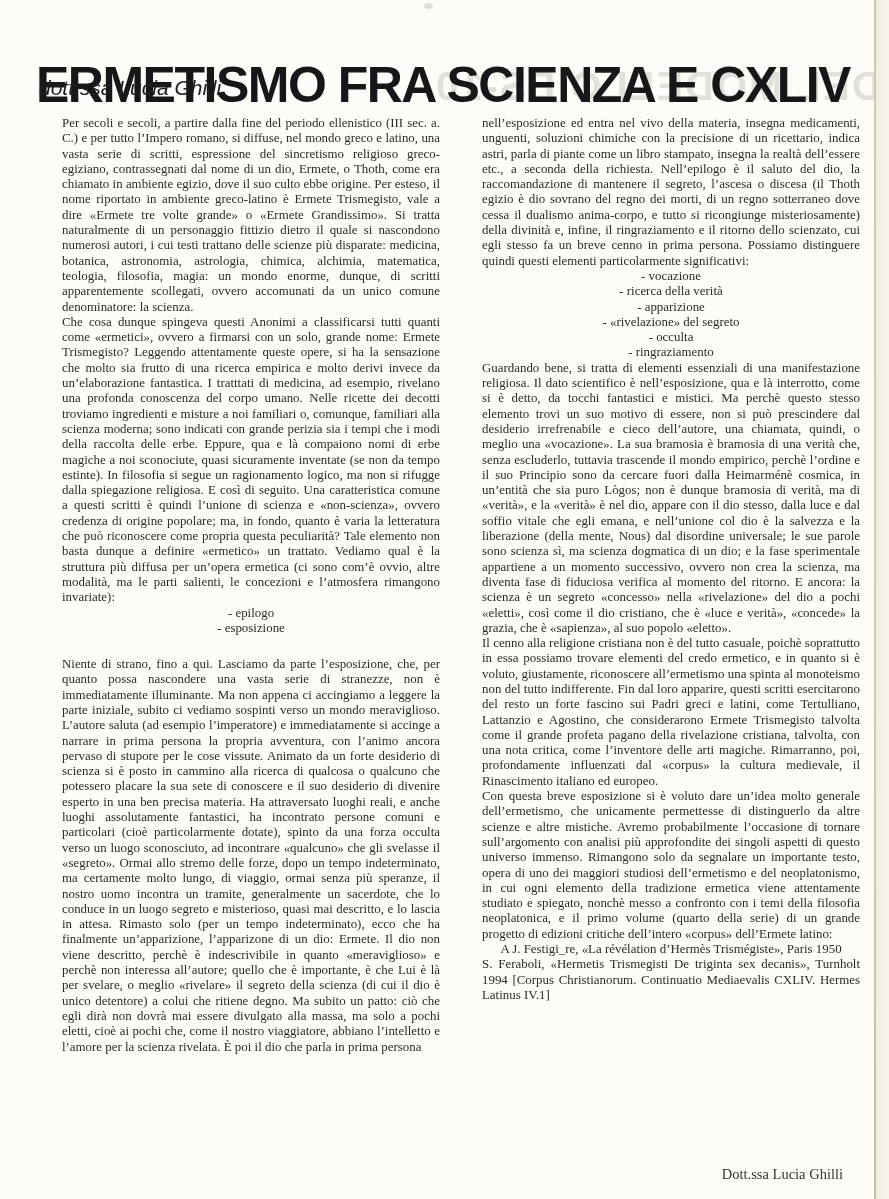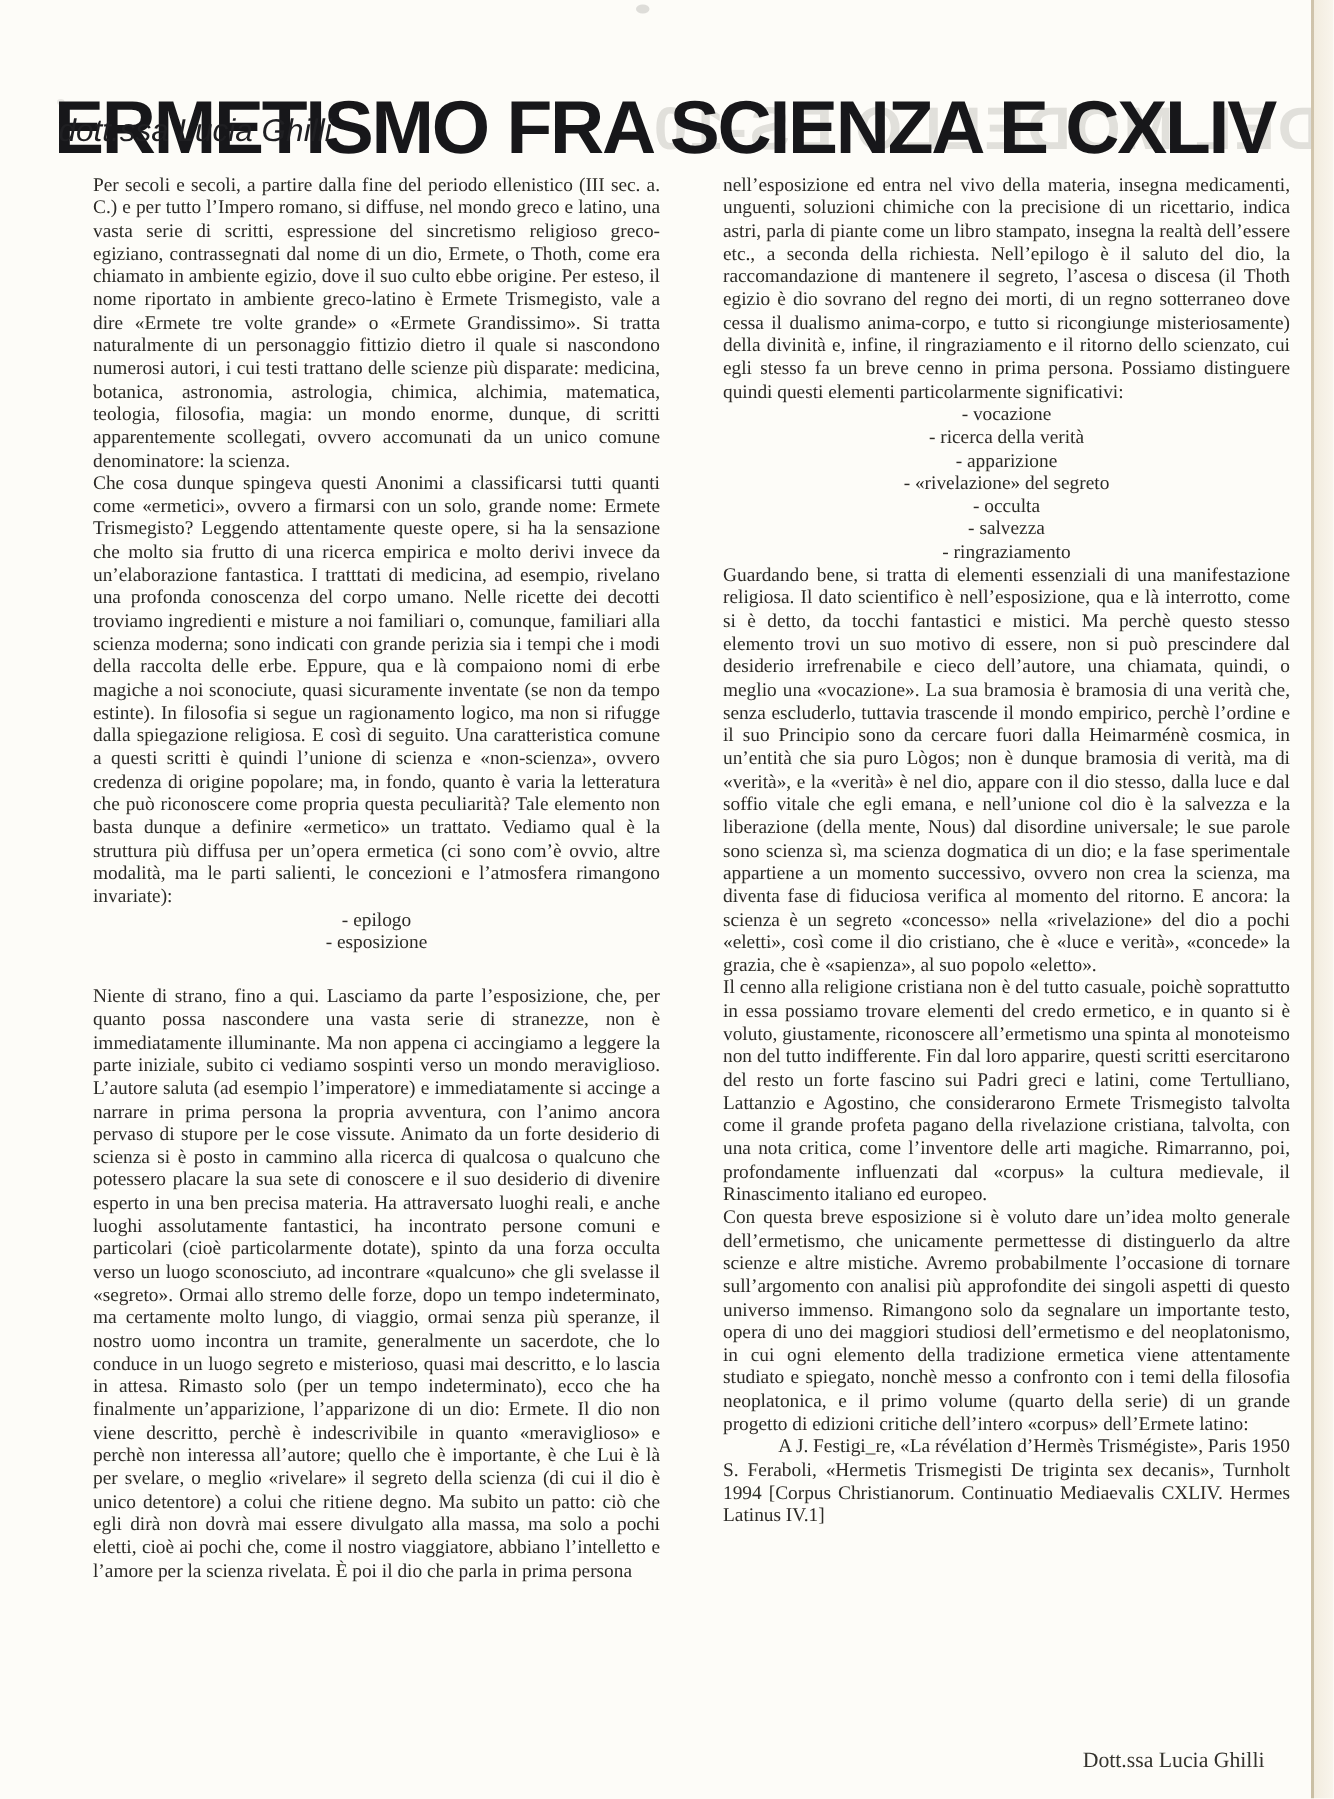--- a/index.html
+++ b/index.html
@@ -37,21 +37,21 @@
   }
   .col {
     width:402px;
     font-size:12.9px; line-height:15.3px;
     text-align:justify;
     margin-left:24px;
   }
   .col p { margin:0; text-align:justify; }
   .list-line { text-align:center; }
   .spacer { height:21px; }
-  .ref-line { text-align:right; }
+  .ref-line { text-align:center; }
   .ref-line.justified { text-align:justify; }
   .signature {
     position:absolute; right:46px; top:1166px;
     font-size:14.5px; color:#35332e;
   }
   .page-edge-line {
     position:absolute; left:874px; top:0; width:2px; height:1199px;
     background:linear-gradient(180deg,#cfc3ab 0%, #d8ccb2 40%, #cabfa4 100%);
   }
   .page-edge-strip {
@@ -89,21 +89,20 @@
     <p>Niente di strano, fino a qui. Lasciamo da parte l’esposizione, che, per quanto possa nascondere una vasta serie di stranezze, non è immediatamente illuminante. Ma non appena ci accingiamo a leggere la parte iniziale, subito ci vediamo sospinti verso un mondo meraviglioso. L’autore saluta (ad esempio l’imperatore) e immediatamente si accinge a narrare in prima persona la propria avventura, con l’animo ancora pervaso di stupore per le cose vissute. Animato da un forte desiderio di scienza si è posto in cammino alla ricerca di qualcosa o qualcuno che potessero placare la sua sete di conoscere e il suo desiderio di divenire esperto in una ben precisa materia. Ha attraversato luoghi reali, e anche luoghi assolutamente fantastici, ha incontrato persone comuni e particolari (cioè particolarmente dotate), spinto da una forza occulta verso un luogo sconosciuto, ad incontrare «qualcuno» che gli svelasse il «segreto». Ormai allo stremo delle forze, dopo un tempo indeterminato, ma certamente molto lungo, di viaggio, ormai senza più speranze, il nostro uomo incontra un tramite, generalmente un sacerdote, che lo conduce in un luogo segreto e misterioso, quasi mai descritto, e lo lascia in attesa. Rimasto solo (per un tempo indeterminato), ecco che ha finalmente un’apparizione, l’apparizone di un dio: Ermete. Il dio non viene descritto, perchè è indescrivibile in quanto «meraviglioso» e perchè non interessa all’autore; quello che è importante, è che Lui è là per svelare, o meglio «rivelare» il segreto della scienza (di cui il dio è unico detentore) a colui che ritiene degno. Ma subito un patto: ciò che egli dirà non dovrà mai essere divulgato alla massa, ma solo a pochi eletti, cioè ai pochi che, come il nostro viaggiatore, abbiano l’intelletto e l’amore per la scienza rivelata. È poi il dio che parla in prima persona</p>
   </div>
 
   <div class="col">
     <p>nell’esposizione ed entra nel vivo della materia, insegna medicamenti, unguenti, soluzioni chimiche con la precisione di un ricettario, indica astri, parla di piante come un libro stampato, insegna la realtà dell’essere etc., a seconda della richiesta. Nell’epilogo è il saluto del dio, la raccomandazione di mantenere il segreto, l’ascesa o discesa (il Thoth egizio è dio sovrano del regno dei morti, di un regno sotterraneo dove cessa il dualismo anima-corpo, e tutto si ricongiunge misteriosamente) della divinità e, infine, il ringraziamento e il ritorno dello scienzato, cui egli stesso fa un breve cenno in prima persona. Possiamo distinguere quindi questi elementi particolarmente significativi:</p>
     <div class="list-line">- vocazione</div>
     <div class="list-line">- ricerca della verità</div>
     <div class="list-line">- apparizione</div>
     <div class="list-line">- «rivelazione» del segreto</div>
     <div class="list-line">- occulta</div>
-    <div class="list-line">- salvezza</div>
     <div class="list-line">- ringraziamento</div>
     <p>Guardando bene, si tratta di elementi essenziali di una manifestazione religiosa. Il dato scientifico è nell’esposizione, qua e là interrotto, come si è detto, da tocchi fantastici e mistici. Ma perchè questo stesso elemento trovi un suo motivo di essere, non si può prescindere dal desiderio irrefrenabile e cieco dell’autore, una chiamata, quindi, o meglio una «vocazione». La sua bramosia è bramosia di una verità che, senza escluderlo, tuttavia trascende il mondo empirico, perchè l’ordine e il suo Principio sono da cercare fuori dalla Heimarménè cosmica, in un’entità che sia puro Lògos; non è dunque bramosia di verità, ma di «verità», e la «verità» è nel dio, appare con il dio stesso, dalla luce e dal soffio vitale che egli emana, e nell’unione col dio è la salvezza e la liberazione (della mente, Nous) dal disordine universale; le sue parole sono scienza sì, ma scienza dogmatica di un dio; e la fase sperimentale appartiene a un momento successivo, ovvero non crea la scienza, ma diventa fase di fiduciosa verifica al momento del ritorno. E ancora: la scienza è un segreto «concesso» nella «rivelazione» del dio a pochi «eletti», così come il dio cristiano, che è «luce e verità», «concede» la grazia, che è «sapienza», al suo popolo «eletto».</p>
     <p>Il cenno alla religione cristiana non è del tutto casuale, poichè soprattutto in essa possiamo trovare elementi del credo ermetico, e in quanto si è voluto, giustamente, riconoscere all’ermetismo una spinta al monoteismo non del tutto indifferente. Fin dal loro apparire, questi scritti esercitarono del resto un forte fascino sui Padri greci e latini, come Tertulliano, Lattanzio e Agostino, che considerarono Ermete Trismegisto talvolta come il grande profeta pagano della rivelazione cristiana, talvolta, con una nota critica, come l’inventore delle arti magiche. Rimarranno, poi, profondamente influenzati dal «corpus» la cultura medievale, il Rinascimento italiano ed europeo.</p>
     <p>Con questa breve esposizione si è voluto dare un’idea molto generale dell’ermetismo, che unicamente permettesse di distinguerlo da altre scienze e altre mistiche. Avremo probabilmente l’occasione di tornare sull’argomento con analisi più approfondite dei singoli aspetti di questo universo immenso. Rimangono solo da segnalare un importante testo, opera di uno dei maggiori studiosi dell’ermetismo e del neoplatonismo, in cui ogni elemento della tradizione ermetica viene attentamente studiato e spiegato, nonchè messo a confronto con i temi della filosofia neoplatonica, e il primo volume (quarto della serie) di un grande progetto di edizioni critiche dell’intero «corpus» dell’Ermete latino:</p>
     <div class="ref-line">A J. Festigi_re, «La révélation d’Hermès Trismégiste», Paris 1950</div>
     <div class="ref-line justified">S. Feraboli, «Hermetis Trismegisti De triginta sex decanis», Turnholt 1994 [Corpus Christianorum. Continuatio Mediaevalis CXLIV. Hermes Latinus IV.1]</div>
   </div>
 
 </div>
 

